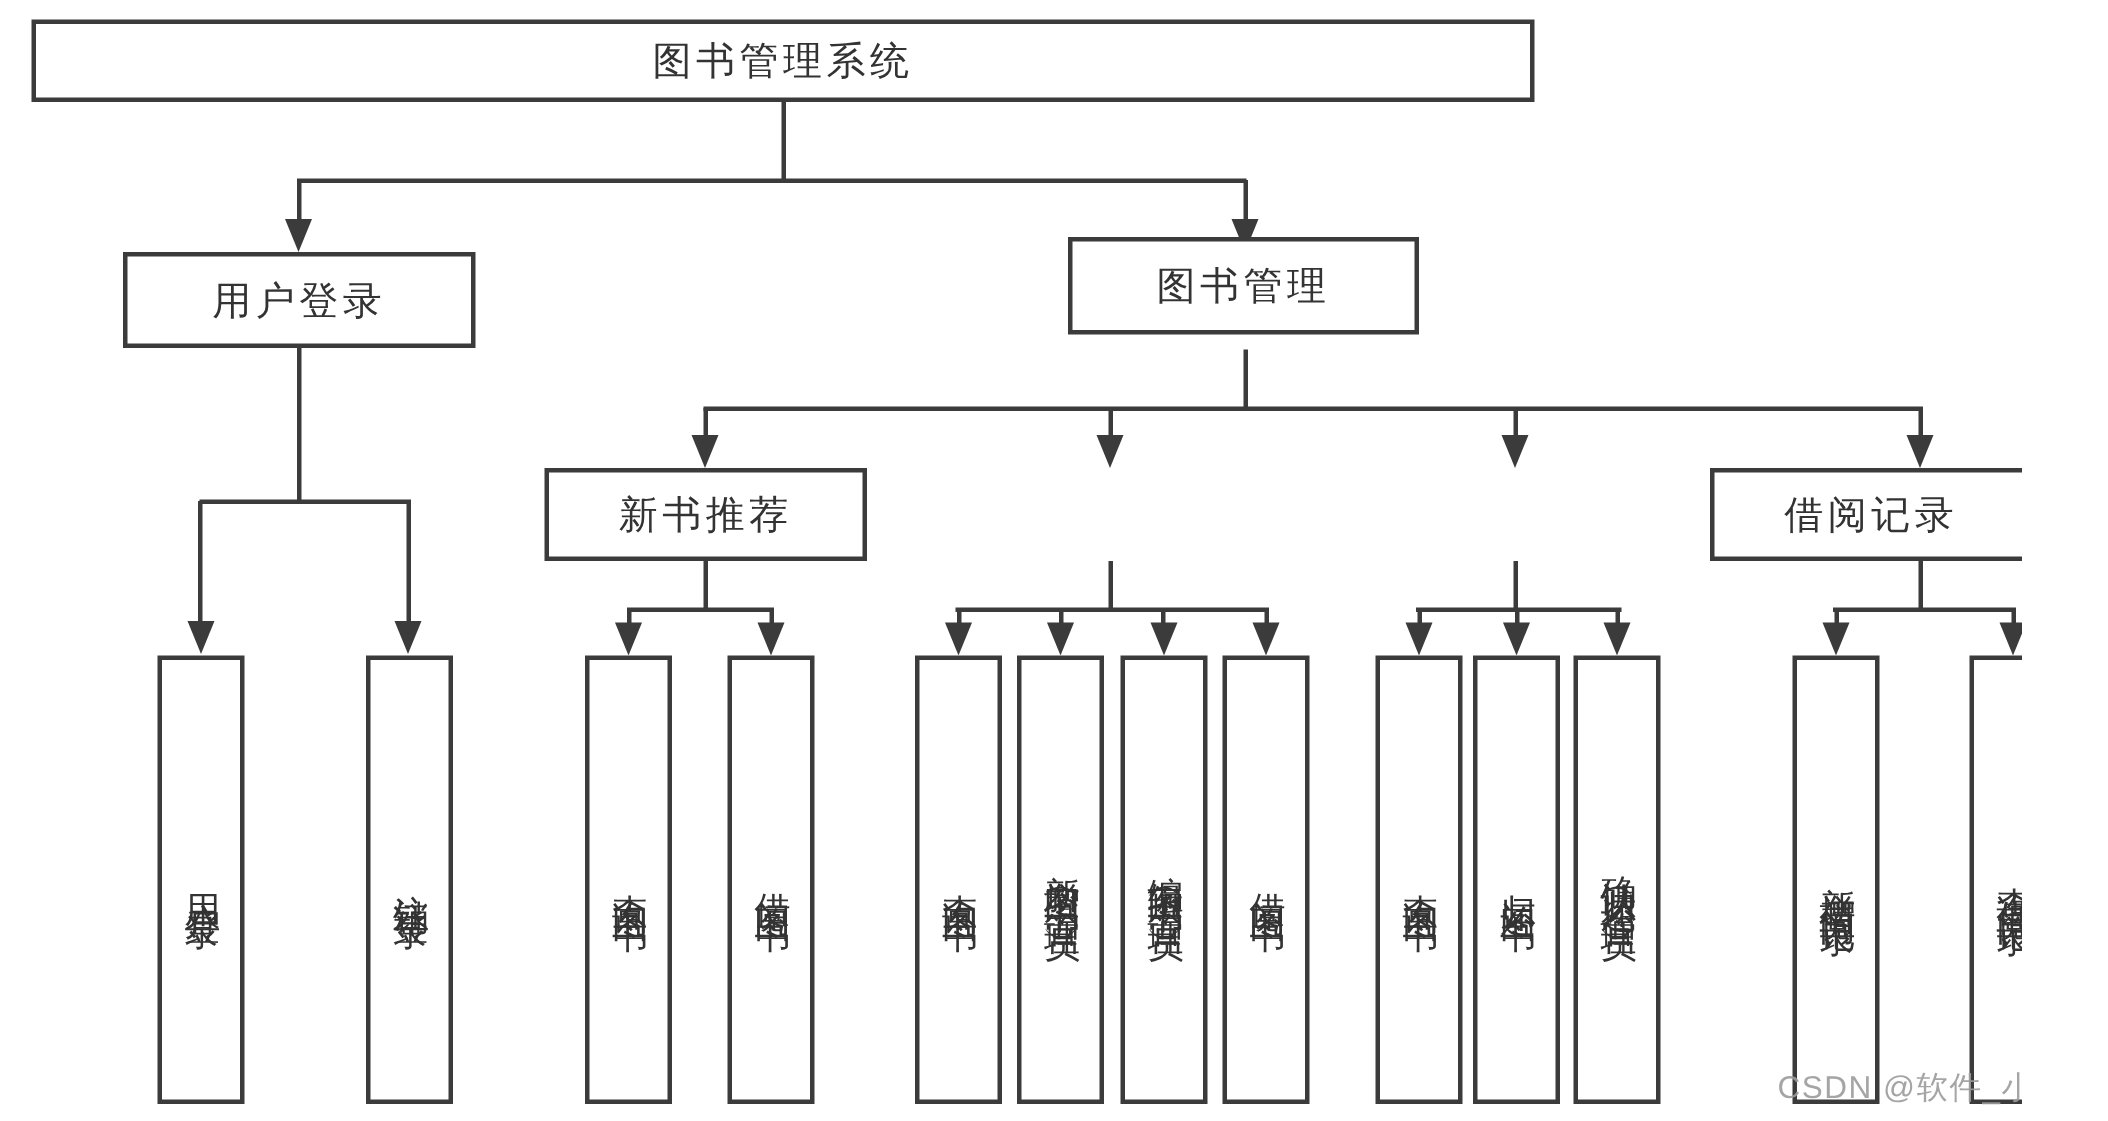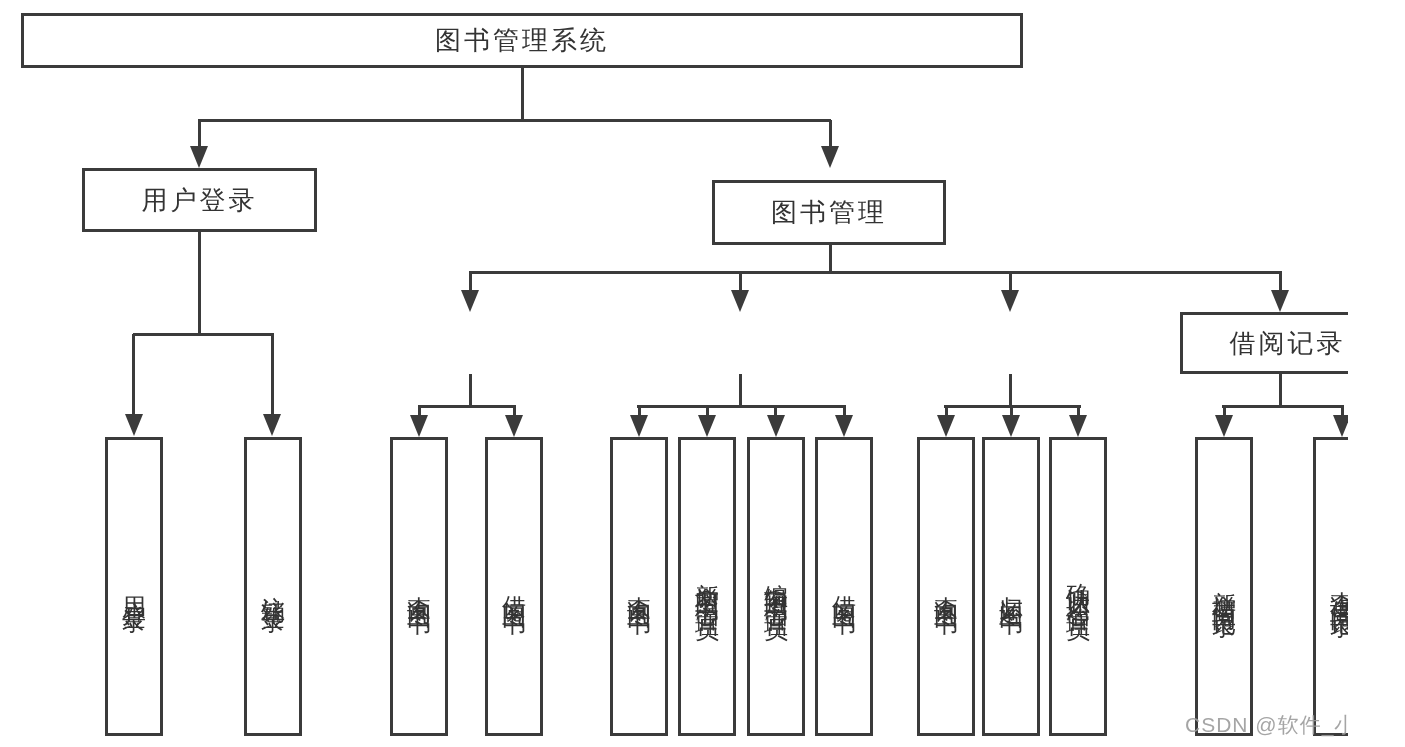--- a/index.html
+++ b/index.html
@@ -40,21 +40,21 @@
   <div class="vline" style="left:521px;top:68px;height:54px;"></div>
   <div class="hline" style="left:198px;top:119px;width:633px;"></div>
   <div class="vline" style="left:198px;top:120px;height:30px;"></div>
   <div class="arrow" style="left:190px;top:146px;"></div>
   <div class="vline" style="left:829px;top:120px;height:30px;"></div>
   <div class="arrow" style="left:821px;top:146px;"></div>
 
   <div class="box" style="left:82px;top:168px;width:235px;height:64px;">
     <span class="lbl">用户登录</span>
   </div>
-  <div class="box" style="left:712px;top:180px;width:234px;height:65px;text-align:right;">
+  <div class="box" style="left:712px;top:158px;width:234px;height:65px;text-align:right;">
     <span class="lbl">图书管理</span>
   </div>
 
   <div class="vline" style="left:198px;top:232px;height:104px;"></div>
   <div class="hline" style="left:133px;top:333px;width:141px;"></div>
   <div class="vline" style="left:132px;top:334px;height:82px;"></div>
   <div class="arrow" style="left:125px;top:414px;"></div>
   <div class="vline" style="left:271px;top:334px;height:82px;"></div>
   <div class="arrow" style="left:263px;top:414px;"></div>
 
@@ -62,21 +62,24 @@
   <div class="hline" style="left:469px;top:271px;width:813px;"></div>
   <div class="vline" style="left:469px;top:272px;height:20px;"></div>
   <div class="arrow" style="left:461px;top:290px;"></div>
   <div class="vline" style="left:739px;top:272px;height:20px;"></div>
   <div class="arrow" style="left:731px;top:290px;"></div>
   <div class="vline" style="left:1009px;top:272px;height:20px;"></div>
   <div class="arrow" style="left:1001px;top:290px;"></div>
   <div class="vline" style="left:1279px;top:272px;height:20px;"></div>
   <div class="arrow" style="left:1271px;top:290px;"></div>
 
-  <div class="box" style="left:1180px;top:312px;width:215px;height:62px;">
+  <div class="box" style="left:363px;top:312px;width:215px;height:62px;">
+    <span class="lbl">新书推荐</span>
+  </div>
+  <div class="box" style="left:1140px;top:312px;width:215px;height:62px;">
     <span class="lbl">借阅记录</span>
   </div>
 
   <div class="vline" style="left:469px;top:374px;height:34px;"></div>
   <div class="hline" style="left:418px;top:405px;width:98px;"></div>
   <div class="vline" style="left:418px;top:406px;height:11px;"></div>
   <div class="arrow" style="left:410px;top:415px;"></div>
   <div class="vline" style="left:513px;top:406px;height:11px;"></div>
   <div class="arrow" style="left:505px;top:415px;"></div>
 

